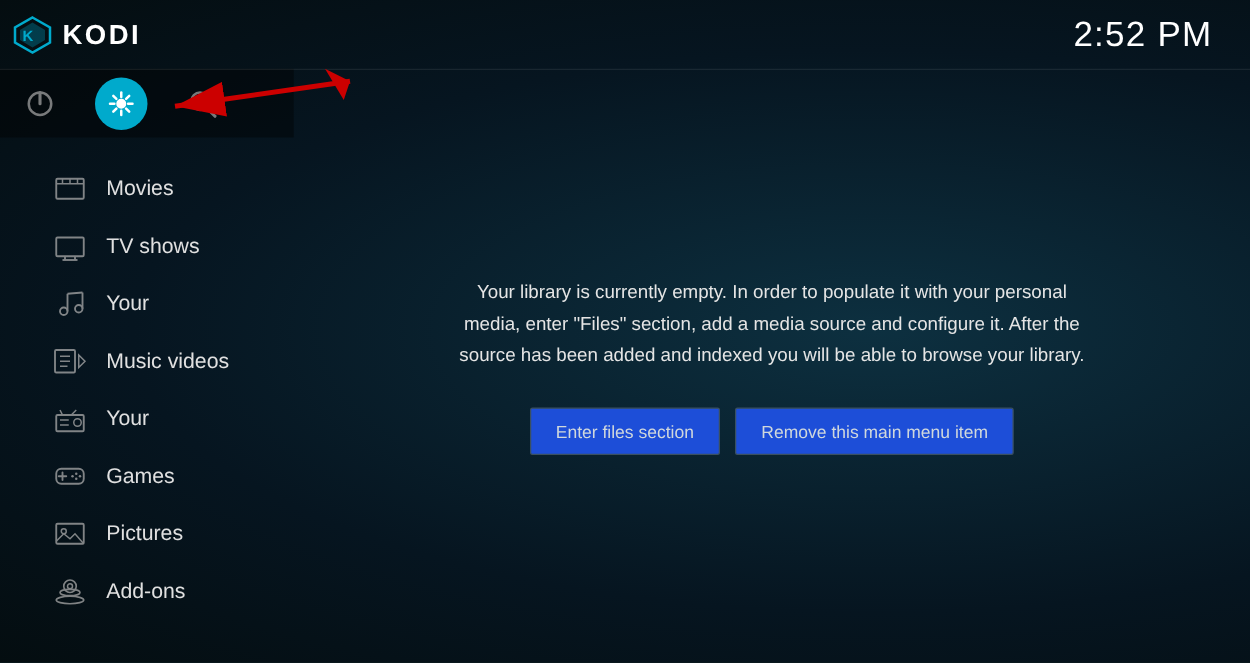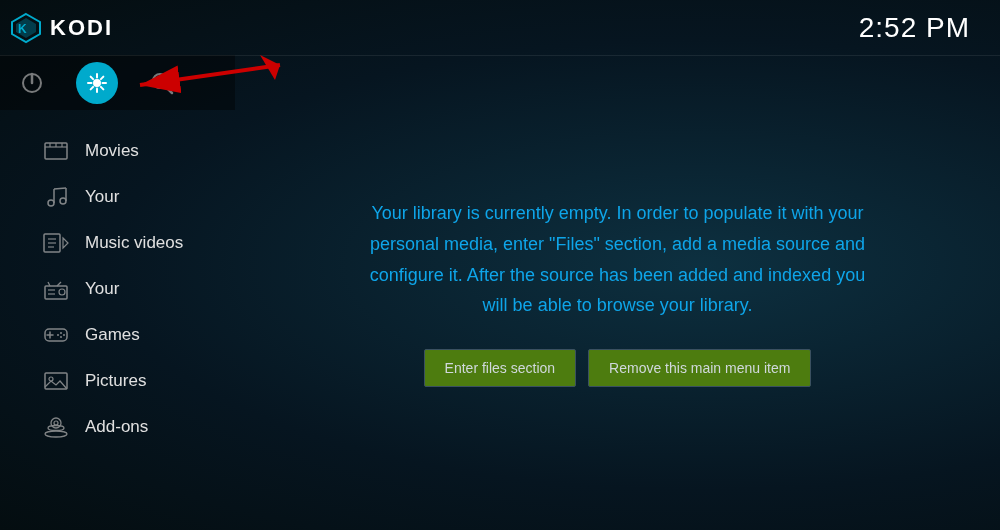--- a/index.html
+++ b/index.html
@@ -152,35 +152,35 @@
       justify-content: center;
     }
 
     .content-box {
       max-width: 560px;
       text-align: center;
       padding: 20px;
     }
 
     .library-message {
-      font-size: 18px;
-      color: #0ea5e9;
+      font-size: 15px;
+      color: #e5e5e5;
       line-height: 1.7;
       margin-bottom: 28px;
     }
 
     .action-buttons {
       display: flex;
       gap: 12px;
       justify-content: center;
     }
 
     .action-btn {
       padding: 10px 20px;
-      background: #4d7c0f;
+      background: #1d4ed8;
       border: 1px solid #3a5060;
       color: #d0d8dc;
       font-size: 14px;
       cursor: pointer;
       border-radius: 2px;
       transition: background 0.2s;
     }
 
     
     .arrow-annotation {
@@ -279,20 +279,31 @@
         <rect x="2" y="5" width="22" height="16" rx="1" stroke="#aaa" stroke-width="1.5" fill="none"></rect>
         <line x1="2" y1="9" x2="24" y2="9" stroke="#aaa" stroke-width="1.2"></line>
         <line x1="7" y1="5" x2="7" y2="9" stroke="#aaa" stroke-width="1.2"></line>
         <line x1="13" y1="5" x2="13" y2="9" stroke="#aaa" stroke-width="1.2"></line>
         <line x1="19" y1="5" x2="19" y2="9" stroke="#aaa" stroke-width="1.2"></line>
       </svg>
     </div>
     <span class="menu-item-label">Movies</span>
   </div>
 
+  <div class="menu-item">
+    <div class="menu-item-icon">
+      <svg viewBox="0 0 26 26" fill="none" xmlns="http://www.w3.org/2000/svg">
+        <rect x="2" y="6" width="22" height="15" rx="1" stroke="#aaa" stroke-width="1.5" fill="none"></rect>
+        <line x1="9" y1="21" x2="9" y2="24" stroke="#aaa" stroke-width="1.5"></line>
+        <line x1="17" y1="21" x2="17" y2="24" stroke="#aaa" stroke-width="1.5"></line>
+        <line x1="7" y1="24" x2="19" y2="24" stroke="#aaa" stroke-width="1.5"></line>
+      </svg>
+    </div>
+    <span class="menu-item-label">TV shows</span>
+  </div>
 
   <div class="menu-item">
     <div class="menu-item-icon">
       <svg viewBox="0 0 26 26" fill="none" xmlns="http://www.w3.org/2000/svg">
         <circle cx="8" cy="19" r="3" stroke="#aaa" stroke-width="1.5" fill="none"></circle>
         <circle cx="20" cy="17" r="3" stroke="#aaa" stroke-width="1.5" fill="none"></circle>
         <line x1="11" y1="19" x2="11" y2="5" stroke="#aaa" stroke-width="1.5"></line>
         <line x1="23" y1="17" x2="23" y2="4" stroke="#aaa" stroke-width="1.5"></line>
         <line x1="11" y1="5" x2="23" y2="4" stroke="#aaa" stroke-width="1.5"></line>
       </svg>

